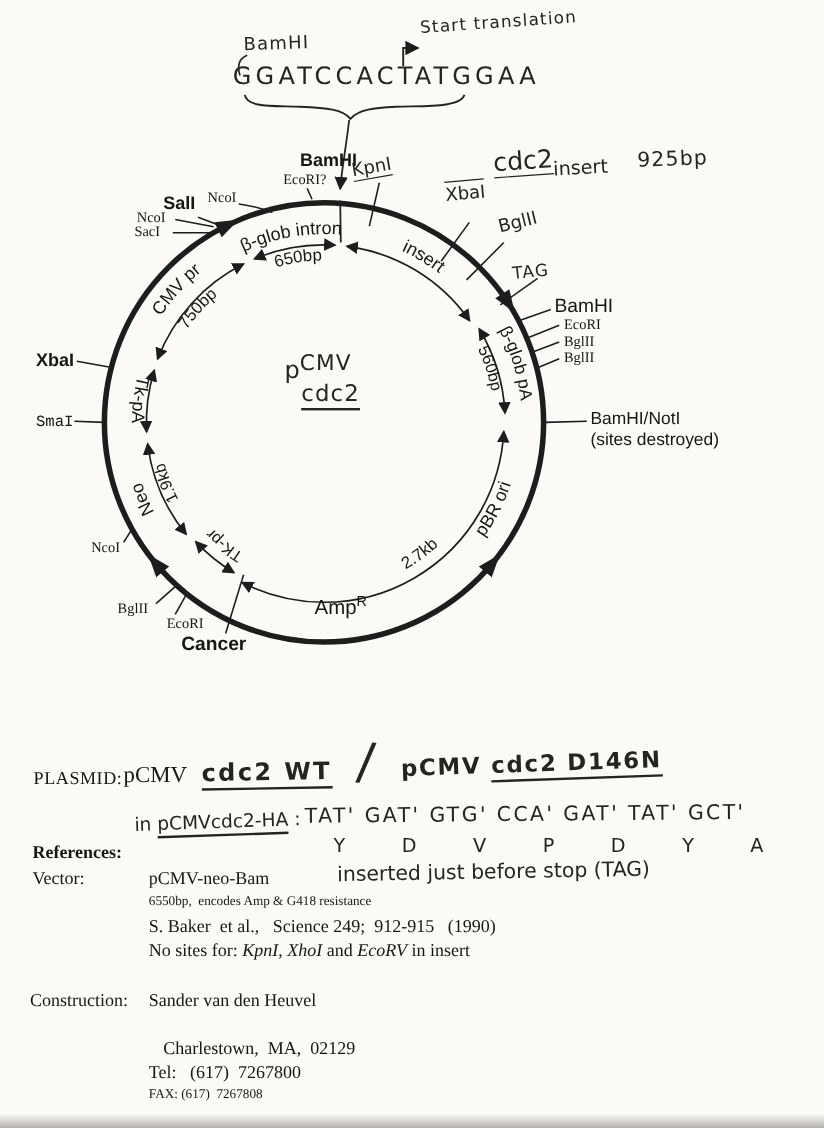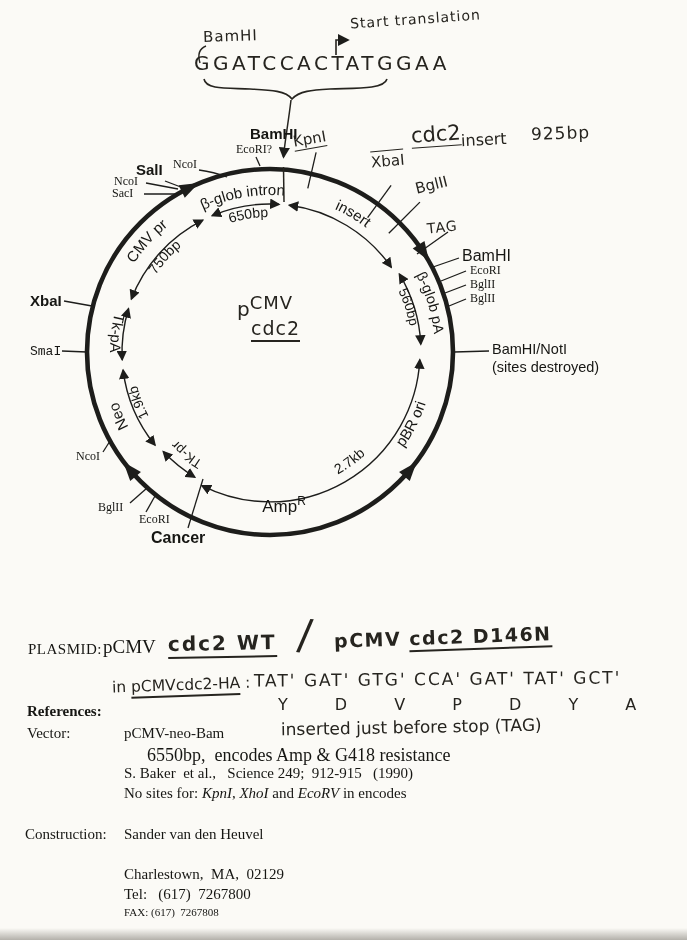--- a/index.html
+++ b/index.html
@@ -172,24 +172,24 @@
   <div class="abs hand b" style="left:334px;top:626px;font-size:19px;letter-spacing:1.5px;transform:rotate(-2deg);"><span>pCMV </span><span class="ul">cdc2 D146N</span></div>
 
   <div class="abs hand" style="left:112px;top:676px;font-size:15.5px;transform:rotate(-2deg);"><span>in </span><span class="ul">pCMVcdc2-HA</span><span> :</span></div>
   <div class="abs hand" style="left:254px;top:669px;font-size:17px;letter-spacing:2px;transform:rotate(-.5deg);">TAT' GAT' GTG' CCA' GAT' TAT' GCT'</div>
   <div class="abs hand" style="left:278px;top:695px;font-size:16px;word-spacing:42px;">Y D V P D Y A</div>
   <div class="abs hand" style="left:281px;top:717px;font-size:17px;transform:rotate(-1deg);">inserted just before stop (TAG)</div>
 
   <div class="abs serif" style="left:27px;top:703px;font-size:15px;font-weight:bold;">References:</div>
   <div class="abs serif" style="left:27px;top:725px;font-size:15px;">Vector:</div>
   <div class="abs serif" style="left:124px;top:725px;font-size:15px;font-family:Liberation Serif, serif;">pCMV-neo-Bam</div>
-  <div class="abs serif" style="left:124px;top:745px;font-size:18px;margin-left:23px;">6550bp,  encodes Amp &amp; G418 resistance</div>
+  <div class="abs serif" style="left:124px;top:745px;font-size:11px;">6550bp,  encodes Amp &amp; G418 resistance</div>
   <div class="abs serif" style="left:124px;top:765px;font-size:15px;">S. Baker  et al.,   Science 249;  912-915   (1990)</div>
-  <div class="abs serif" style="left:124px;top:785px;font-size:15px;"><span>No sites for: </span><span class="i">KpnI</span><span>, </span><span class="i">XhoI</span><span> and </span><span class="i">EcoRV</span><span> in encodes</span></div>
+  <div class="abs serif" style="left:124px;top:785px;font-size:15px;"><span>No sites for: </span><span class="i">KpnI</span><span>, </span><span class="i">XhoI</span><span> and </span><span class="i">EcoRV</span><span> in insert</span></div>
 
   <div class="abs serif" style="left:25px;top:826px;font-size:15px;">Construction:</div>
   <div class="abs serif" style="left:124px;top:826px;font-size:15px;">Sander van den Heuvel</div>
-  <div class="abs serif" style="left:124px;top:866px;font-size:15px;">Charlestown,  MA,  02129</div>
+  <div class="abs serif" style="left:136px;top:866px;font-size:15px;">Charlestown,  MA,  02129</div>
   <div class="abs serif" style="left:124px;top:886px;font-size:15px;">Tel:   (617)  7267800</div>
   <div class="abs serif" style="left:124px;top:906px;font-size:11px;font-family:Liberation Serif, serif;">FAX: (617)  7267808</div>
 
   <div id="edge"></div>
 </div>
 
 </body></html>

